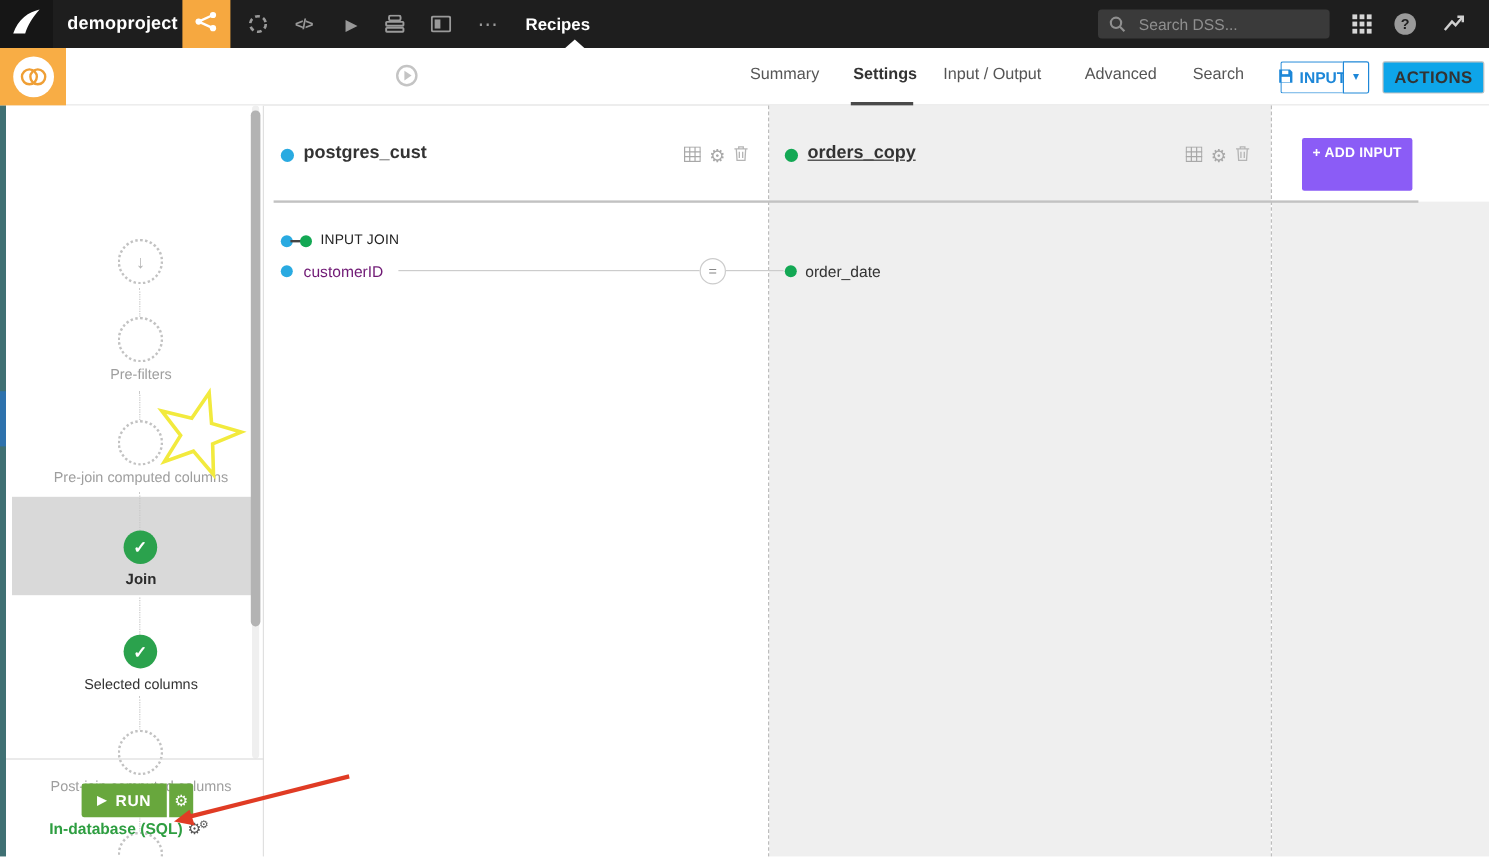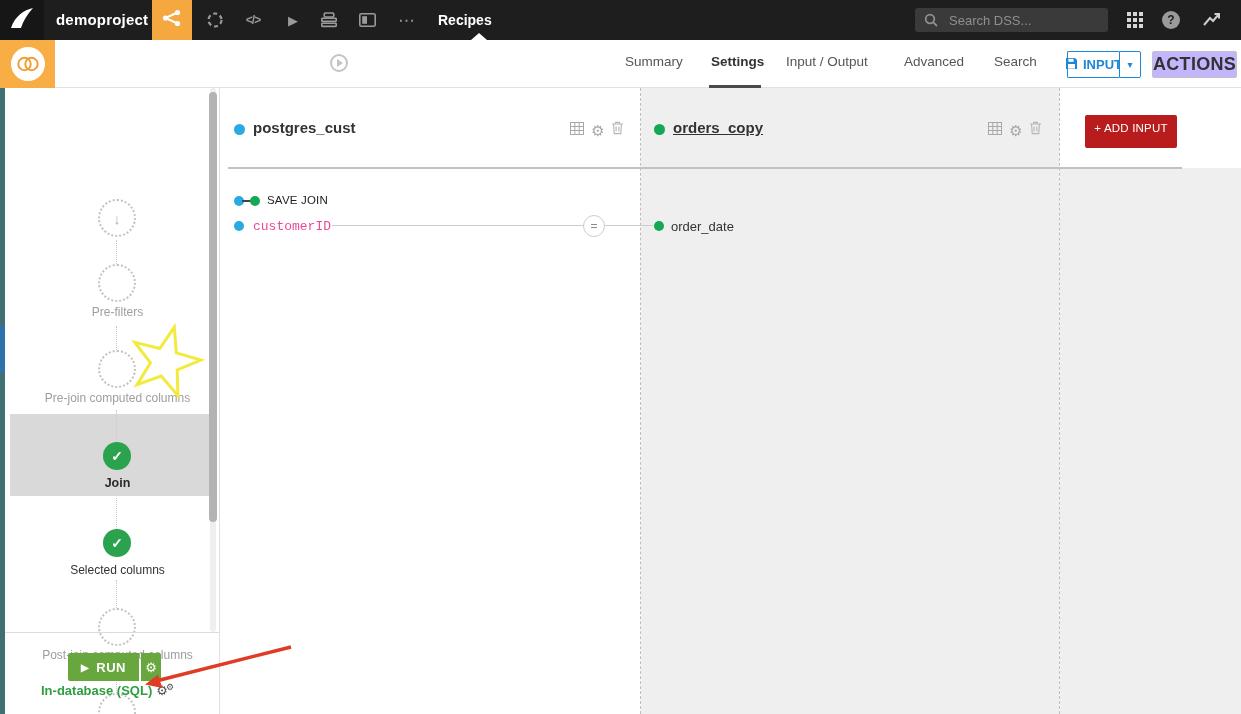--- a/index.html
+++ b/index.html
@@ -62,21 +62,21 @@
   #tab-history{left:994px;}
   #tab-underline{position:absolute;left:709px;top:45px;width:52px;height:3px;background:#4a4a4a;}
   #save-btn{position:absolute;left:1067px;top:11px;width:52px;height:27px;border:1px solid #1d87d8;
             border-right:none;border-radius:2px 0 0 2px;box-sizing:border-box;background:#fff;
             display:flex;align-items:center;justify-content:center;gap:5px;
             color:#1d87d8;font-size:13px;font-weight:700;}
   #save-caret{position:absolute;left:1119px;top:11px;width:22px;height:27px;border:1px solid #1d87d8;
               border-radius:0 2px 2px 0;box-sizing:border-box;background:#fff;color:#1d87d8;
               font-size:10px;text-align:center;line-height:25px;}
   #actions-btn{position:absolute;left:1152px;top:11px;width:85px;height:27px;border:1px solid #c3c3c3;
-               border-radius:2px;box-sizing:border-box;background:#c4b5fd;color:#333;font-size:18px;
+               border-radius:2px;box-sizing:border-box;background:#0ea5e9;color:#333;font-size:14px;
                font-weight:700;text-align:center;line-height:25px;letter-spacing:.3px;}
 
   
   #teal-strip{position:absolute;left:0;top:88px;width:5px;height:626px;background:#3f7073;}
   #selected-bar{position:absolute;left:0;top:326px;width:5px;height:46px;background:#2e72ad;z-index:5;}
   #sidebar{position:absolute;left:5px;top:88px;width:215px;height:626px;background:#fff;
            border-right:1px solid #e0e0e0;box-sizing:border-box;}
   #steps{position:absolute;left:5px;top:88px;width:215px;height:544px;overflow:hidden;}
   .step-circle{position:absolute;width:38px;height:38px;border:2px dotted #c2c2c2;border-radius:50%;
                box-sizing:border-box;left:88px;background:#fff;display:flex;align-items:center;
@@ -113,30 +113,30 @@
   .ds-dot{position:absolute;width:11px;height:11px;border-radius:50%;}
   #dot-left{left:234px;top:124px;background:#29aae1;}
   #dot-right{left:654px;top:124px;background:#13a854;}
   .ds-name{position:absolute;top:119px;font-size:15px;font-weight:700;color:#333;}
   #name-left{left:253px;}
   #name-right{left:673px;text-decoration:underline;}
   .hdr-icons{position:absolute;top:121px;display:flex;gap:7px;align-items:center;color:#a8a8a8;}
   #icons-left{left:570px;}
   #icons-right{left:988px;}
   .hdr-icons .gear-g{font-size:15px;line-height:15px;color:#a8a8a8;}
-  #add-input-btn{position:absolute;left:1085px;top:115px;width:92px;height:33px;background:#b91c1c;
-                 border-radius:2px;color:#fff;font-size:11.5px;font-weight:400;text-align:center;
+  #add-input-btn{position:absolute;left:1085px;top:115px;width:92px;height:44px;background:#8b5cf6;
+                 border-radius:2px;color:#fff;font-size:11.5px;font-weight:700;text-align:center;
                  line-height:27px;letter-spacing:.2px;}
   .jdot{position:absolute;width:10px;height:10px;border-radius:50%;}
   #jt-dot1{left:234px;top:196px;background:#29aae1;}
   #jt-link{position:absolute;left:242px;top:200px;width:12px;height:2px;background:#444;}
   #jt-dot2{left:250px;top:196px;background:#13a854;}
   #jt-label{position:absolute;left:267px;top:194px;font-size:11.5px;color:#222;letter-spacing:.2px;}
   #col-dot-l{left:234px;top:221px;background:#29aae1;}
-  #col-name-l{position:absolute;left:253px;top:219px;font-size:13px;color:#ec4899;font-family:Liberation Mono, monospace;}
+  #col-name-l{position:absolute;left:253px;top:219px;font-size:13px;color:#701a75;}
   #join-line1{position:absolute;left:332px;top:225px;width:251px;height:1px;background:#ccc;}
   #eq-circle{position:absolute;left:583px;top:215px;width:22px;height:22px;border:1px solid #ccc;
              border-radius:50%;background:#fff;box-sizing:border-box;text-align:center;line-height:20px;
              font-size:12px;color:#888;z-index:4;}
   #join-line2{position:absolute;left:605px;top:225px;width:48px;height:1px;background:#ccc;}
   #col-dot-r{left:654px;top:221px;background:#13a854;}
   #col-name-r{position:absolute;left:671px;top:219px;font-size:13px;color:#333;}
 
   #overlay{position:absolute;left:0;top:0;width:1241px;height:714px;pointer-events:none;z-index:50;}
 </style>
@@ -329,21 +329,21 @@
     <span><svg width="13" height="14" viewBox="0 0 13 14">
           <path d="M1 3h11M4.6 3V1.4h3.8V3M2.6 3l.6 9.6h6.6L10.4 3M5.1 5.4v5.2M7.9 5.4v5.2" stroke="#b5b5b5" fill="none" stroke-width="1.1"></path>
         </svg></span>
   </div>
 
   <div id="add-input-btn">+ ADD INPUT</div>
 
   <span class="jdot" id="jt-dot1"></span>
   <div id="jt-link"></div>
   <span class="jdot" id="jt-dot2"></span>
-  <div id="jt-label">SAVE JOIN</div>
+  <div id="jt-label">INPUT JOIN</div>
 
   <span class="jdot" id="col-dot-l"></span>
   <div id="col-name-l">customerID</div>
   <div id="join-line1"></div>
   <div id="eq-circle">=</div>
   <div id="join-line2"></div>
   <span class="jdot" id="col-dot-r"></span>
   <div id="col-name-r">order_date</div>
 
   <svg id="overlay">

